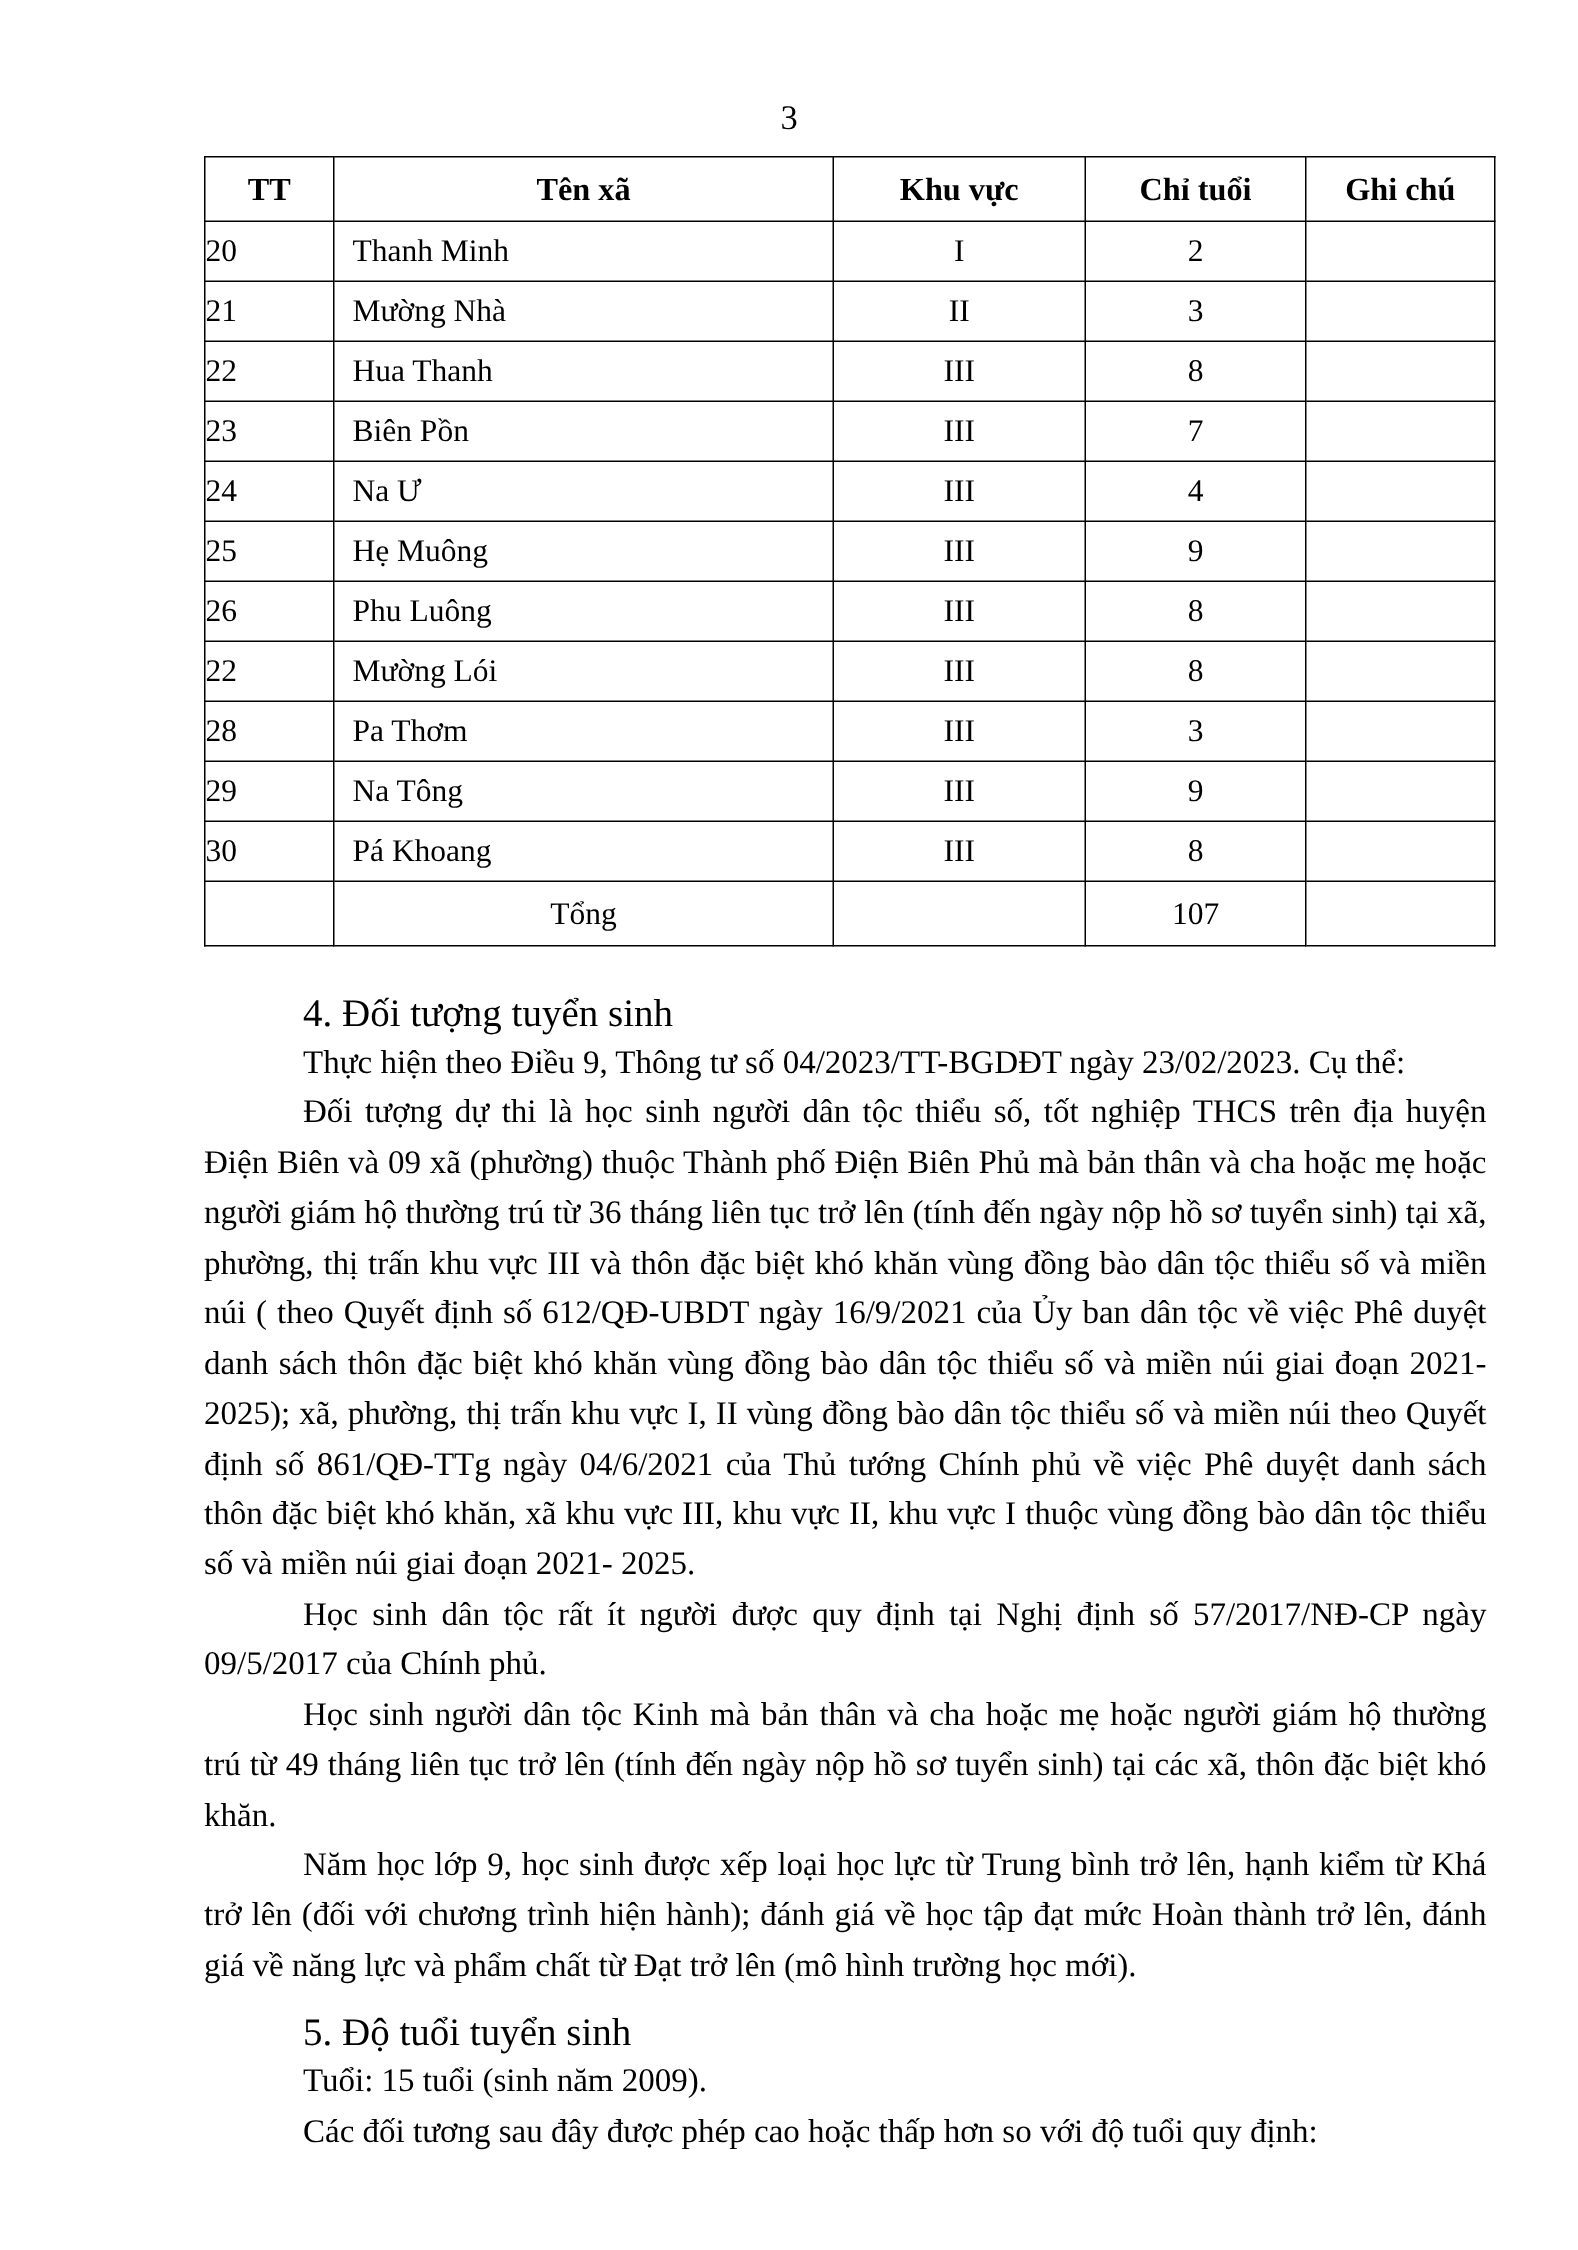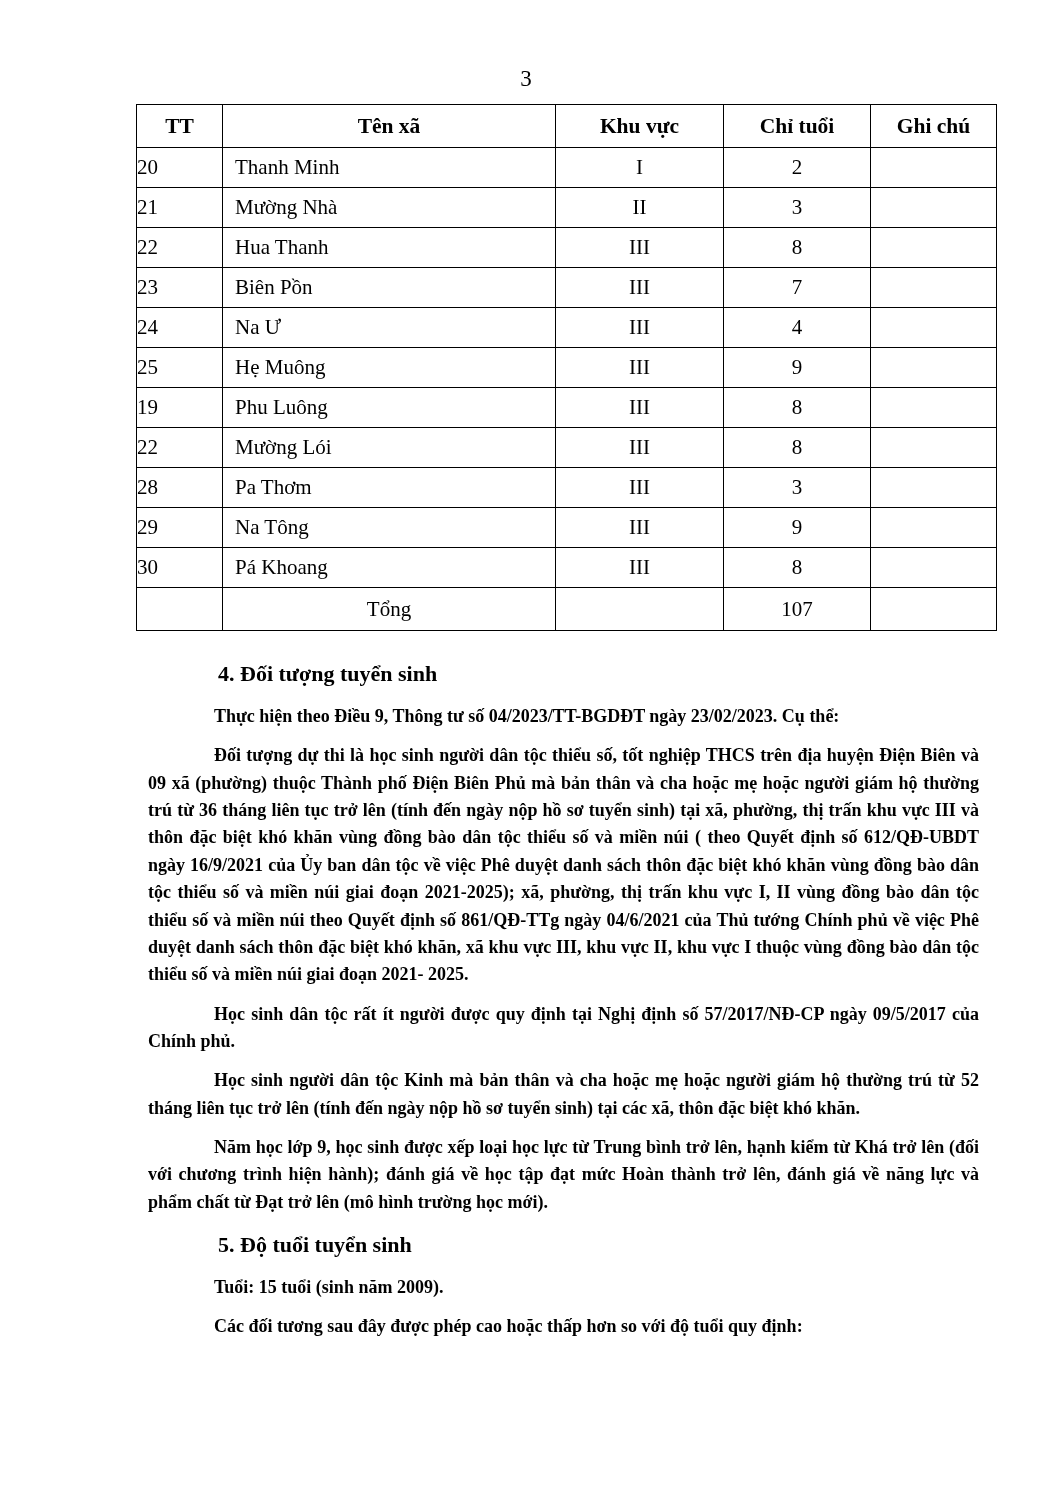--- a/index.html
+++ b/index.html
@@ -63,32 +63,31 @@
     font-weight: normal;
     text-align: center;
     height: 42px;
   }
   .total-label {
     text-align: center !important;
     font-weight: bold;
     padding-left: 0 !important;
   }
   .section-heading {
-    font-weight: bold;
+    font-weight: normal;
+    font-size: 26px;
+    margin: 0;
+    padding-left: 66px;
+  }
+  p.para {
+    margin: 0;
     font-size: 22px;
-    margin: 16px;
-    padding-left: 66px;
-  }
-  p.para {
-    margin: 12px;
-    font-size: 18px;
     line-height: 1.52;
     text-align: justify;
     text-justify: inter-word;
-    font-weight: bold;
   }
   p.indent {
     text-indent: 66px;
   }
   .block-1 { margin-top: 30px; }
   .block-gap { margin-top: 4px; }
   .sec-gap { margin-top: 14px; }
 </style>
 </head>
 <body>
@@ -146,21 +145,21 @@
           <td class="col-note"></td>
         </tr>
         <tr>
           <td class="col-tt">25</td>
           <td class="col-name">Hẹ Muông</td>
           <td class="col-area">III</td>
           <td class="col-quota">9</td>
           <td class="col-note"></td>
         </tr>
         <tr>
-          <td class="col-tt">19</td>
+          <td class="col-tt">26</td>
           <td class="col-name">Phu Luông</td>
           <td class="col-area">III</td>
           <td class="col-quota">8</td>
           <td class="col-note"></td>
         </tr>
         <tr>
           <td class="col-tt">22</td>
           <td class="col-name">Mường Lói</td>
           <td class="col-area">III</td>
           <td class="col-quota">8</td>
@@ -195,21 +194,21 @@
           <td class="col-note"></td>
         </tr>
       </tbody>
     </table>
 
     <div class="block-1">
       <p class="section-heading">4. Đối tượng tuyển sinh</p>
       <p class="para indent block-gap">Thực hiện theo Điều 9, Thông tư số 04/2023/TT-BGDĐT ngày 23/02/2023. Cụ thể:</p>
       <p class="para indent">Đối tượng dự thi là học sinh người dân tộc thiểu số, tốt nghiệp THCS trên địa huyện Điện Biên và 09 xã (phường) thuộc Thành phố Điện Biên Phủ mà bản thân và cha hoặc mẹ hoặc người giám hộ thường trú từ 36 tháng liên tục trở lên (tính đến ngày nộp hồ sơ tuyển sinh) tại xã, phường, thị trấn khu vực III và thôn đặc biệt khó khăn vùng đồng bào dân tộc thiểu số và miền núi ( theo Quyết định số 612/QĐ-UBDT ngày 16/9/2021 của Ủy ban dân tộc về việc Phê duyệt danh sách thôn đặc biệt khó khăn vùng đồng bào dân tộc thiểu số và miền núi giai đoạn 2021-2025); xã, phường, thị trấn khu vực I, II vùng đồng bào dân tộc thiểu số và miền núi theo Quyết định số 861/QĐ-TTg ngày 04/6/2021 của Thủ tướng Chính phủ về việc Phê duyệt danh sách thôn đặc biệt khó khăn, xã khu vực III, khu vực II, khu vực I thuộc vùng đồng bào dân tộc thiểu số và miền núi giai đoạn 2021- 2025.</p>
       <p class="para indent">Học sinh dân tộc rất ít người được quy định tại Nghị định số 57/2017/NĐ-CP ngày 09/5/2017 của Chính phủ.</p>
-      <p class="para indent">Học sinh người dân tộc Kinh mà bản thân và cha hoặc mẹ hoặc người giám hộ thường trú từ 52 tháng liên tục trở lên (tính đến ngày nộp hồ sơ tuyển sinh) tại các xã, thôn đặc biệt khó khăn.</p>
+      <p class="para indent">Học sinh người dân tộc Kinh mà bản thân và cha hoặc mẹ hoặc người giám hộ thường trú từ 49 tháng liên tục trở lên (tính đến ngày nộp hồ sơ tuyển sinh) tại các xã, thôn đặc biệt khó khăn.</p>
       <p class="para indent">Năm học lớp 9, học sinh được xếp loại học lực từ Trung bình trở lên, hạnh kiểm từ Khá trở lên (đối với chương trình hiện hành); đánh giá về học tập đạt mức Hoàn thành trở lên, đánh giá về năng lực và phẩm chất từ Đạt trở lên (mô hình trường học mới).</p>
     </div>
 
     <div class="sec-gap">
       <p class="section-heading">5. Độ tuổi tuyển sinh</p>
       <p class="para indent block-gap">Tuổi: 15 tuổi (sinh năm 2009).</p>
       <p class="para indent">Các đối tương sau đây được phép cao hoặc thấp hơn so với độ tuổi quy định:</p>
     </div>
 
   </div>

